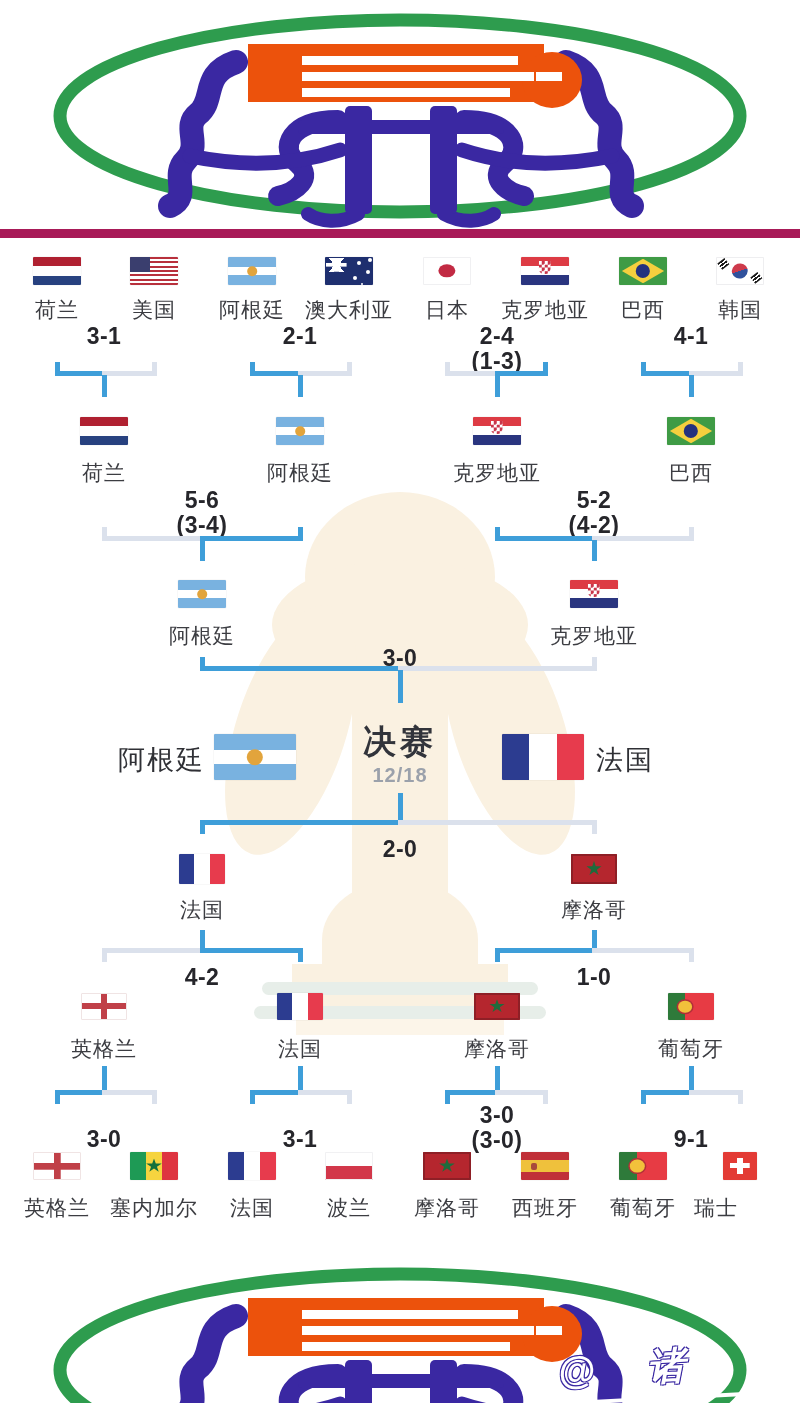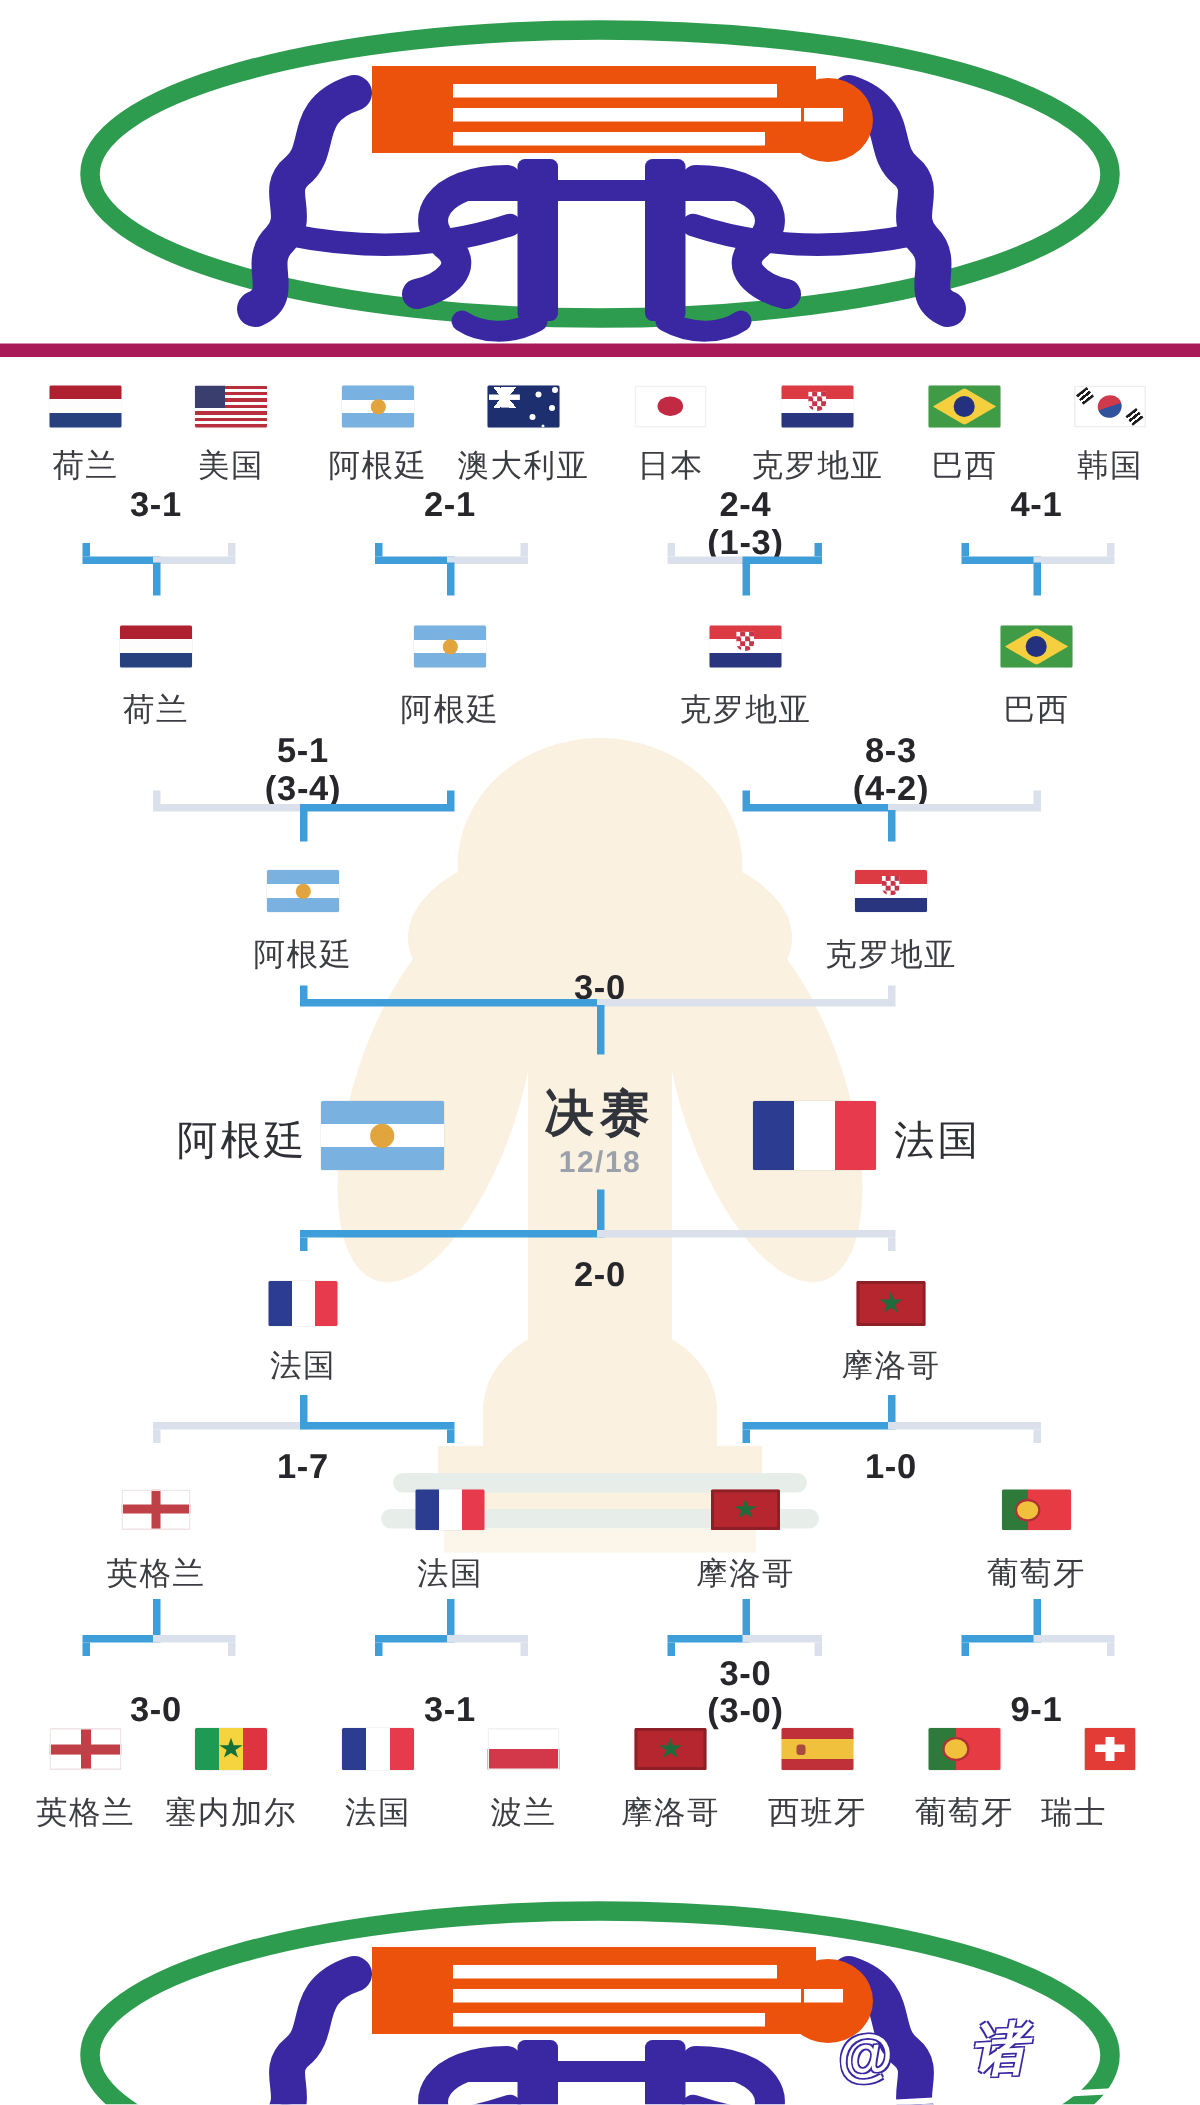--- a/index.html
+++ b/index.html
@@ -188,37 +188,37 @@
       <div class="line" style="left: 688.5px; top: 371px; width: 54px; height: 5px; background: rgb(219, 225, 236);"></div>
       <div class="line" style="left: 640.5px; top: 362px; width: 5px; height: 9px; background: rgb(62, 158, 217);"></div>
       <div class="line" style="left: 737.5px; top: 362px; width: 5px; height: 9px; background: rgb(219, 225, 236);"></div>
       <div class="line" style="left: 688.5px; top: 375px; width: 5px; height: 22px; background: rgb(62, 158, 217);"></div>
       <div class="flag f-nl" style="left: 80px; top: 417px; width: 48px; height: 28px;"></div>
       <div class="flag f-ar" style="left: 276px; top: 417px; width: 48px; height: 28px;">
         <i class="sun"></i>
       </div>
       <div class="tlabel" style="left: 104px; top: 459px;">荷兰</div>
       <div class="tlabel" style="left: 300px; top: 459px;">阿根廷</div>
-      <div class="score" style="left: 202px; top: 487px;">5-1</div>
+      <div class="score" style="left: 202px; top: 487px;">5-6</div>
       <div class="score" style="left: 202px; top: 512px;">(3-4)</div>
       <div class="line" style="left: 101.5px; top: 536px; width: 103px; height: 5px; background: rgb(219, 225, 236);"></div>
       <div class="line" style="left: 199.5px; top: 536px; width: 103px; height: 5px; background: rgb(62, 158, 217);"></div>
       <div class="line" style="left: 101.5px; top: 527px; width: 5px; height: 9px; background: rgb(219, 225, 236);"></div>
       <div class="line" style="left: 297.5px; top: 527px; width: 5px; height: 9px; background: rgb(62, 158, 217);"></div>
       <div class="line" style="left: 199.5px; top: 540px; width: 5px; height: 21px; background: rgb(62, 158, 217);"></div>
       <div class="flag f-hr" style="left: 473px; top: 417px; width: 48px; height: 28px;">
         <i class="crest"></i>
       </div>
       <div class="flag f-br" style="left: 667px; top: 417px; width: 48px; height: 28px;">
         <i class="rhomb"></i>
         <i class="ball"></i>
       </div>
       <div class="tlabel" style="left: 497px; top: 459px;">克罗地亚</div>
       <div class="tlabel" style="left: 691px; top: 459px;">巴西</div>
-      <div class="score" style="left: 594px; top: 487px;">8-3</div>
+      <div class="score" style="left: 594px; top: 487px;">5-2</div>
       <div class="score" style="left: 594px; top: 512px;">(4-2)</div>
       <div class="line" style="left: 494.5px; top: 536px; width: 102px; height: 5px; background: rgb(62, 158, 217);"></div>
       <div class="line" style="left: 591.5px; top: 536px; width: 102px; height: 5px; background: rgb(219, 225, 236);"></div>
       <div class="line" style="left: 494.5px; top: 527px; width: 5px; height: 9px; background: rgb(62, 158, 217);"></div>
       <div class="line" style="left: 688.5px; top: 527px; width: 5px; height: 9px; background: rgb(219, 225, 236);"></div>
       <div class="line" style="left: 591.5px; top: 540px; width: 5px; height: 21px; background: rgb(62, 158, 217);"></div>
       <div class="flag f-ar" style="left: 178px; top: 580px; width: 48px; height: 28px;">
         <i class="sun"></i>
       </div>
       <div class="flag f-hr" style="left: 570px; top: 580px; width: 48px; height: 28px;">
@@ -249,21 +249,21 @@
       <div class="flag f-ma" style="left: 571px; top: 854px; width: 46px; height: 30px;">
         <i class="star5"></i>
       </div>
       <div class="tlabel" style="left: 202px; top: 896px;">法国</div>
       <div class="tlabel" style="left: 594px; top: 896px;">摩洛哥</div>
       <div class="line" style="left: 101.5px; top: 948px; width: 103px; height: 5px; background: rgb(219, 225, 236);"></div>
       <div class="line" style="left: 199.5px; top: 948px; width: 103px; height: 5px; background: rgb(62, 158, 217);"></div>
       <div class="line" style="left: 101.5px; top: 953px; width: 5px; height: 9px; background: rgb(219, 225, 236);"></div>
       <div class="line" style="left: 297.5px; top: 953px; width: 5px; height: 9px; background: rgb(62, 158, 217);"></div>
       <div class="line" style="left: 199.5px; top: 930px; width: 5px; height: 18px; background: rgb(62, 158, 217);"></div>
-      <div class="score" style="left: 202px; top: 964px;">1-7</div>
+      <div class="score" style="left: 202px; top: 964px;">4-2</div>
       <div class="flag f-eng" style="left: 81px; top: 993px; width: 46px; height: 27px;"></div>
       <div class="flag f-fr" style="left: 277px; top: 993px; width: 46px; height: 27px;"></div>
       <div class="tlabel" style="left: 104px; top: 1035px;">英格兰</div>
       <div class="tlabel" style="left: 300px; top: 1035px;">法国</div>
       <div class="line" style="left: 494.5px; top: 948px; width: 102px; height: 5px; background: rgb(62, 158, 217);"></div>
       <div class="line" style="left: 591.5px; top: 948px; width: 102px; height: 5px; background: rgb(219, 225, 236);"></div>
       <div class="line" style="left: 494.5px; top: 953px; width: 5px; height: 9px; background: rgb(62, 158, 217);"></div>
       <div class="line" style="left: 688.5px; top: 953px; width: 5px; height: 9px; background: rgb(219, 225, 236);"></div>
       <div class="line" style="left: 591.5px; top: 930px; width: 5px; height: 18px; background: rgb(62, 158, 217);"></div>
       <div class="score" style="left: 594px; top: 964px;">1-0</div>

